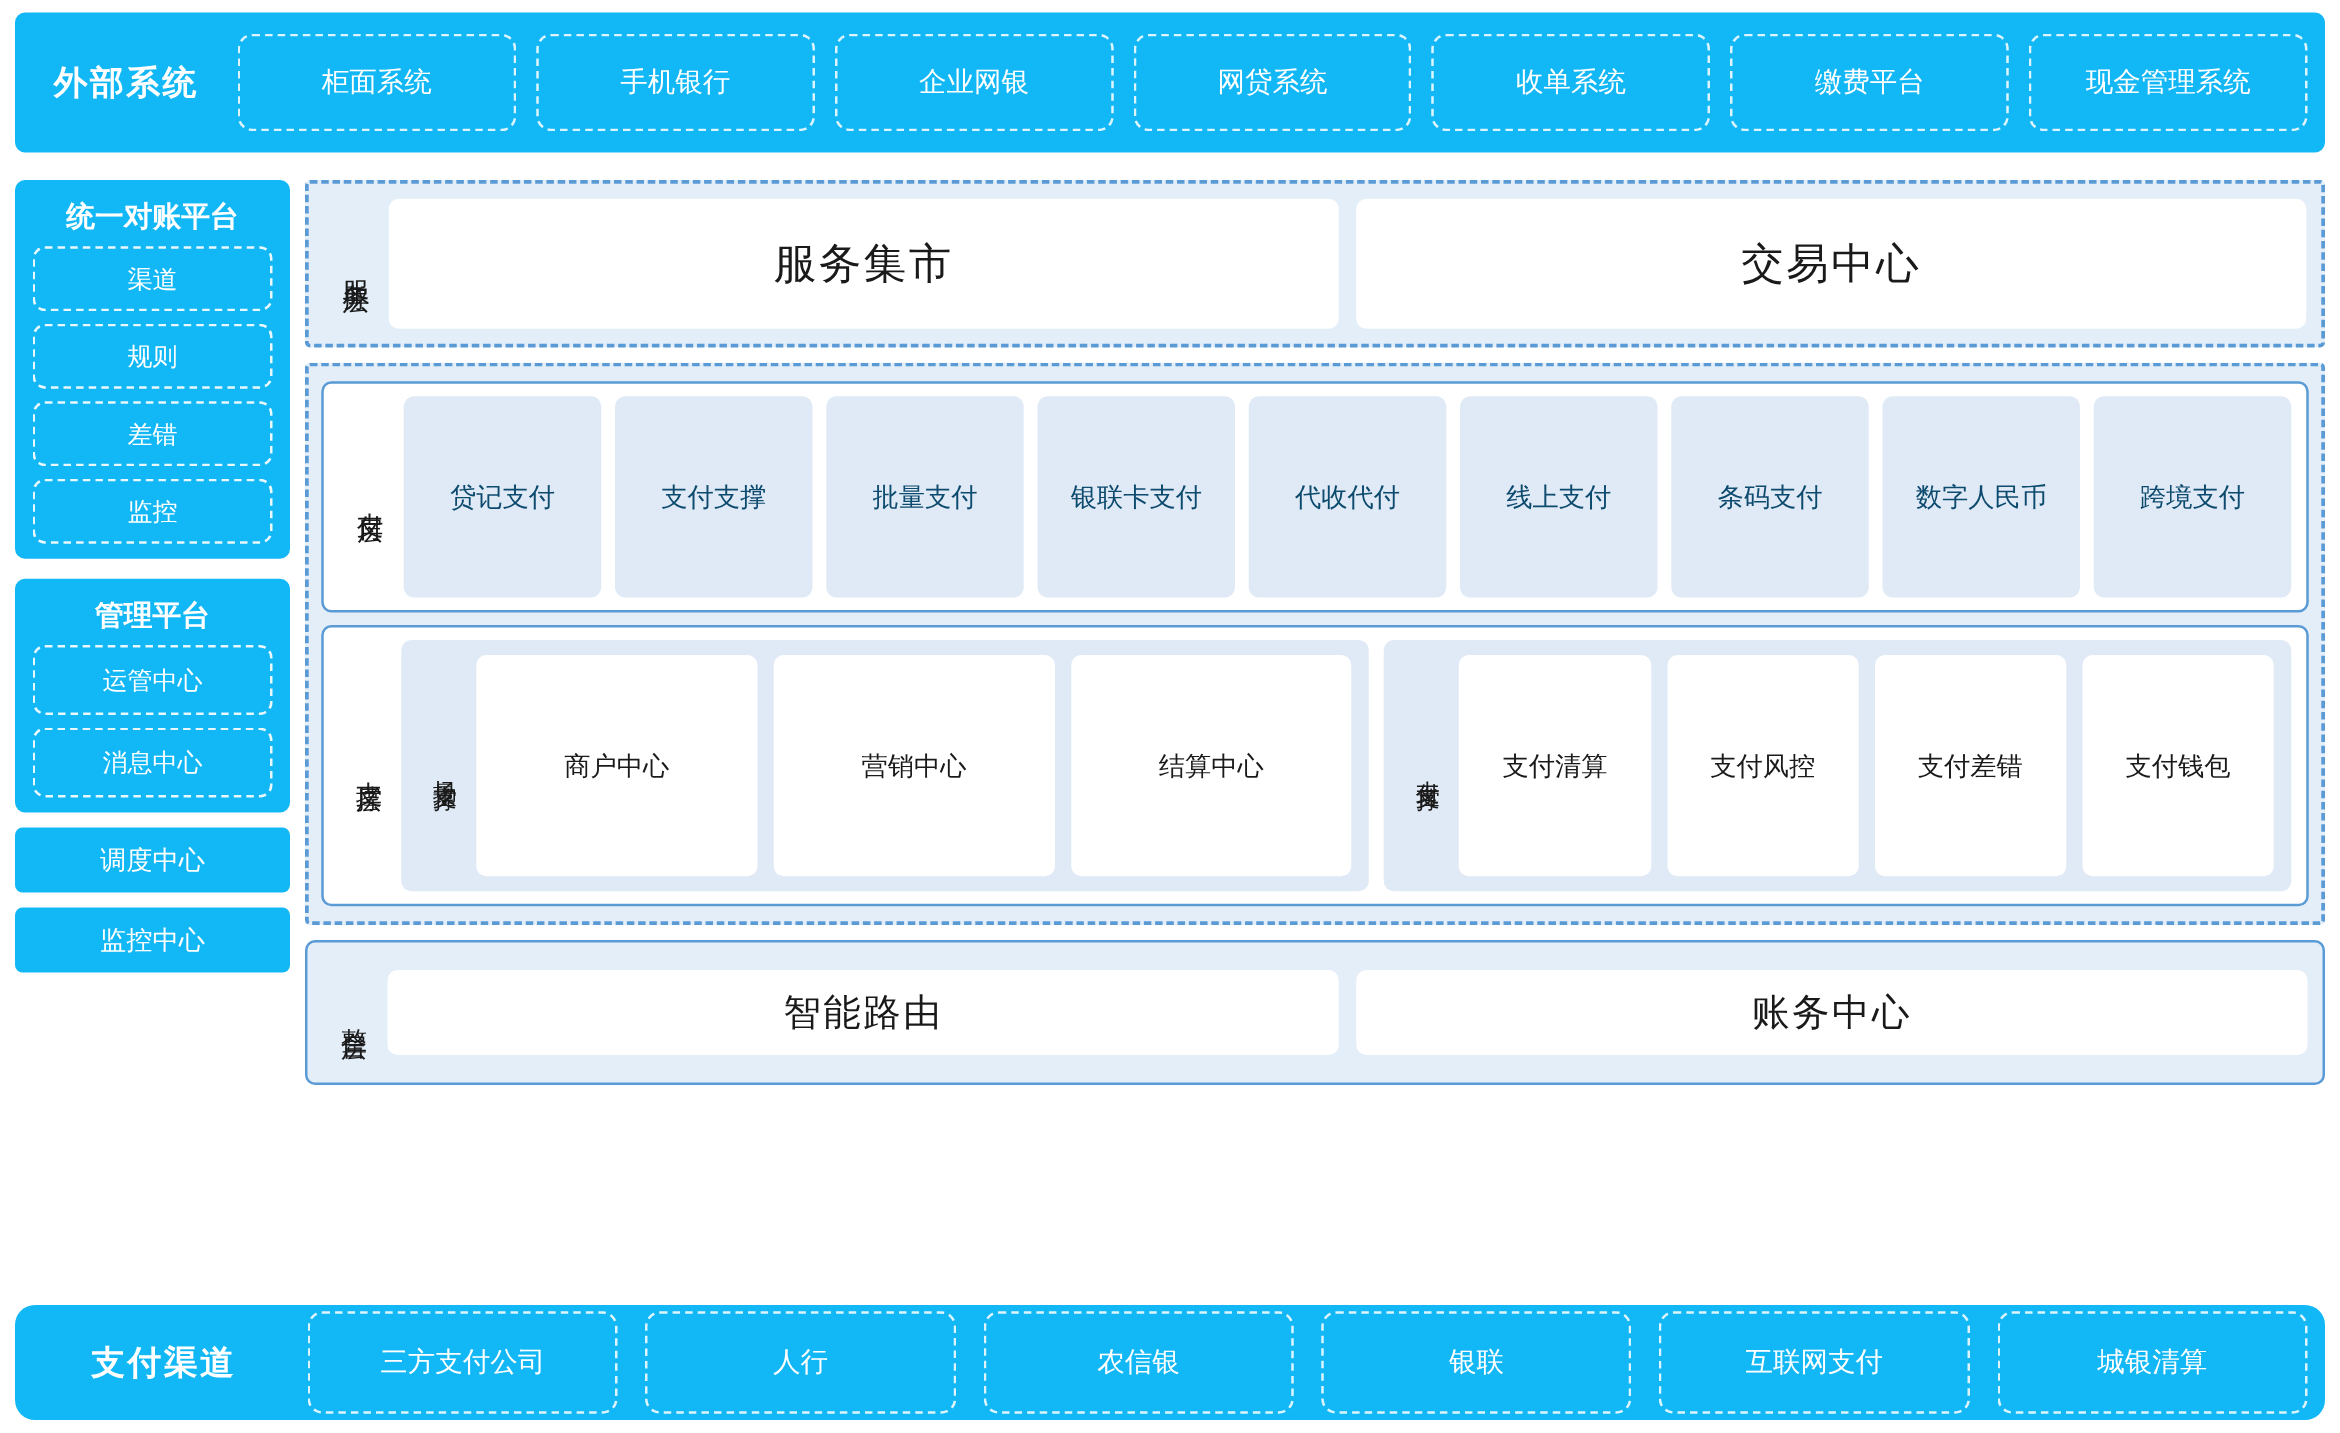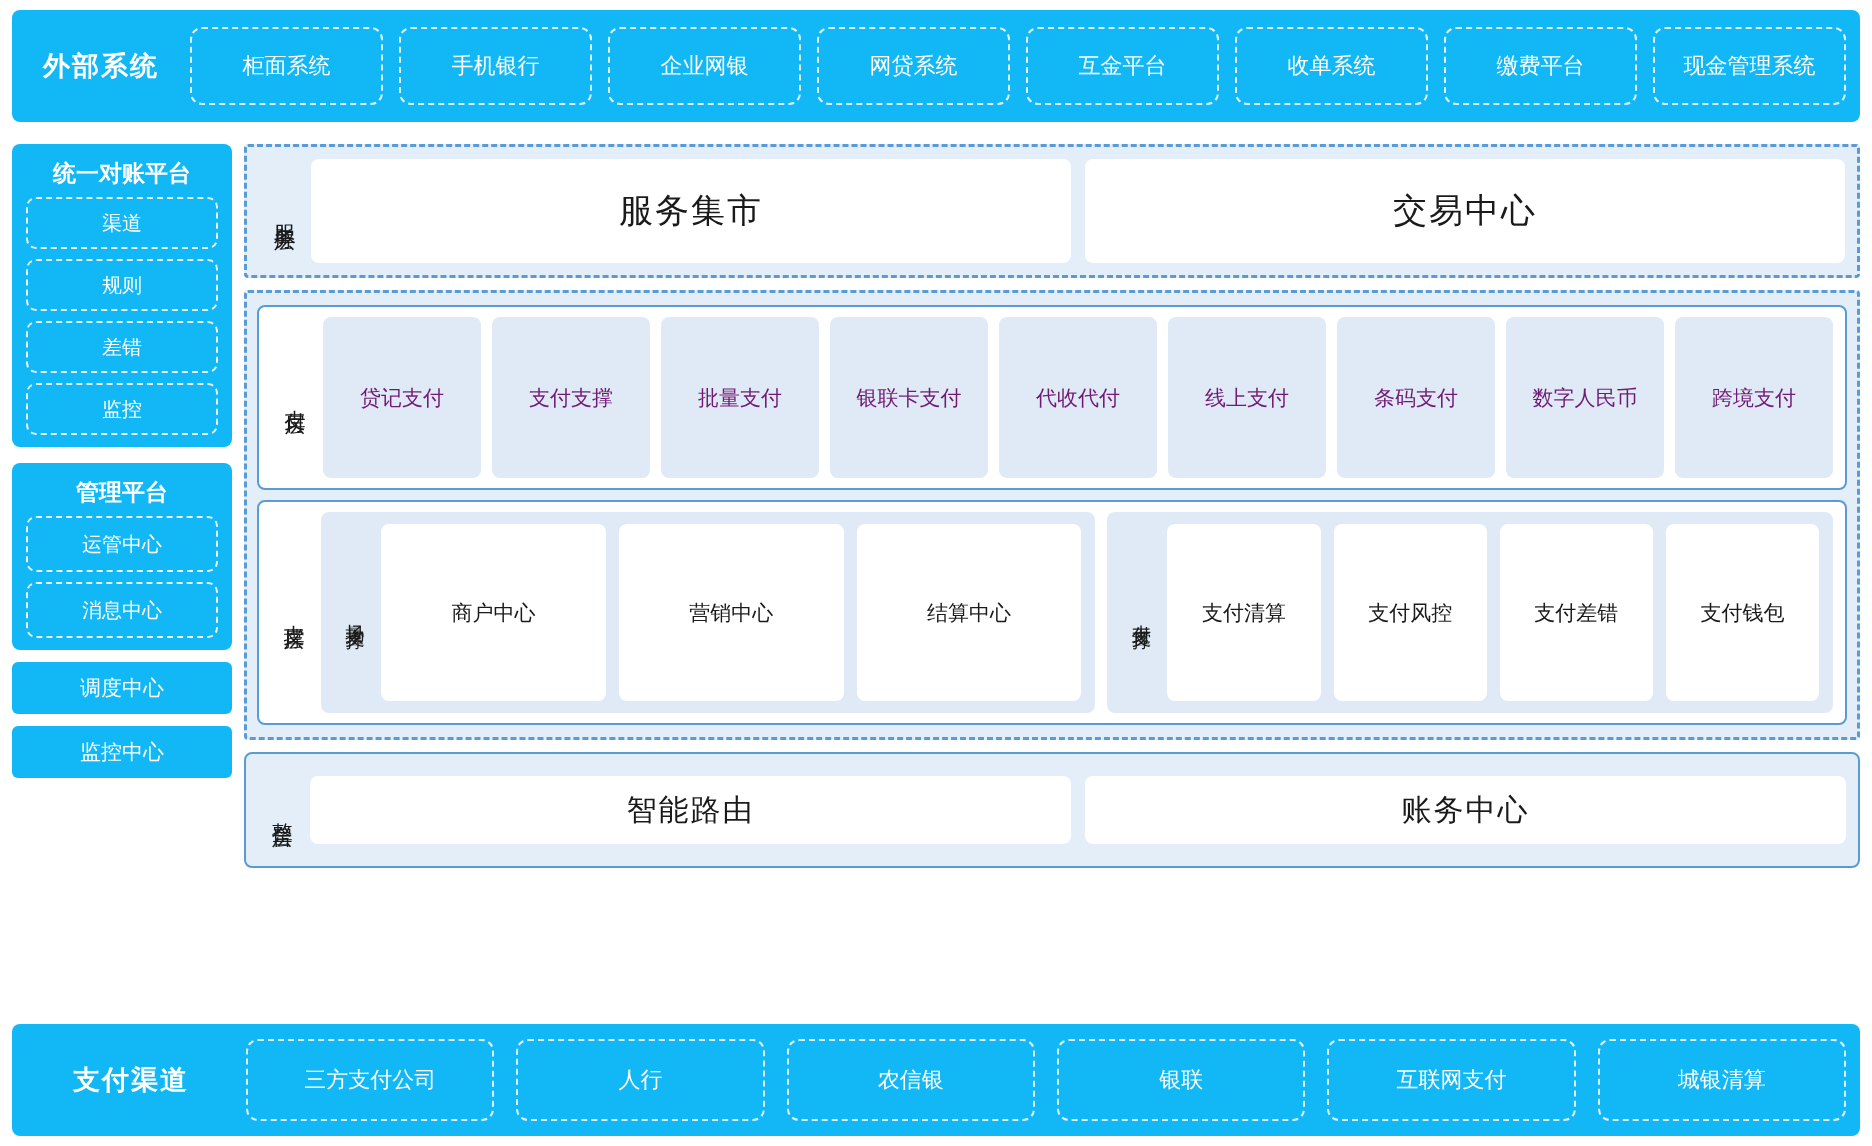--- a/index.html
+++ b/index.html
@@ -51,21 +51,21 @@
     display: flex;
     align-items: center;
     justify-content: center;
     white-space: nowrap;
   }
 
   #top-bar { height: 112px; margin-bottom: 22px; }
   #top-bar .cyan-bar-title { width: 150px; margin-right: 14px; }
   #top-bar .cyan-chip-row { height: 78px; }
 
-  #bottom-bar { height: 112px; margin-top: 14px; }
+  #bottom-bar { height: 92px; margin-top: 14px; border-radius: 16px; }
   #bottom-bar .cyan-bar-title { width: 210px; margin-right: 10px; }
   #bottom-bar .cyan-chip-row { height: 82px; gap: 22px; }
 
   
   #middle {
     display: flex;
     flex: 1;
     gap: 12px;
     min-height: 0;
   }
@@ -198,21 +198,21 @@
   #payment-card .v-label { width: 48px; font-size: 21px; }
   .pay-row { display: flex; flex: 1; gap: 11px; margin-left: 4px; }
   .pay-tile {
     flex: 1;
     background: #e0eaf6;
     border-radius: 8px;
     display: flex;
     align-items: center;
     justify-content: center;
     font-size: 21px;
-    color: #701a75;
+    color: #0c4a6e;
     white-space: nowrap;
   }
 
   
   #support-card { height: 225px; }
   #support-card > .v-label { width: 46px; font-size: 21px; }
   .support-groups { display: flex; flex: 1; gap: 12px; margin-left: 4px; min-width: 0; }
   .support-group {
     background: #e0eaf6;
     border-radius: 8px;
@@ -268,21 +268,20 @@
 
 <div id="root">
 
   <div class="cyan-bar" id="top-bar">
     <div class="cyan-bar-title">外部系统</div>
     <div class="cyan-chip-row">
       <div class="cyan-chip">柜面系统</div>
       <div class="cyan-chip">手机银行</div>
       <div class="cyan-chip">企业网银</div>
       <div class="cyan-chip">网贷系统</div>
-      <div class="cyan-chip">互金平台</div>
       <div class="cyan-chip">收单系统</div>
       <div class="cyan-chip">缴费平台</div>
       <div class="cyan-chip">现金管理系统</div>
     </div>
   </div>
 
   <div id="middle">
 
     <div id="sidebar">
 

